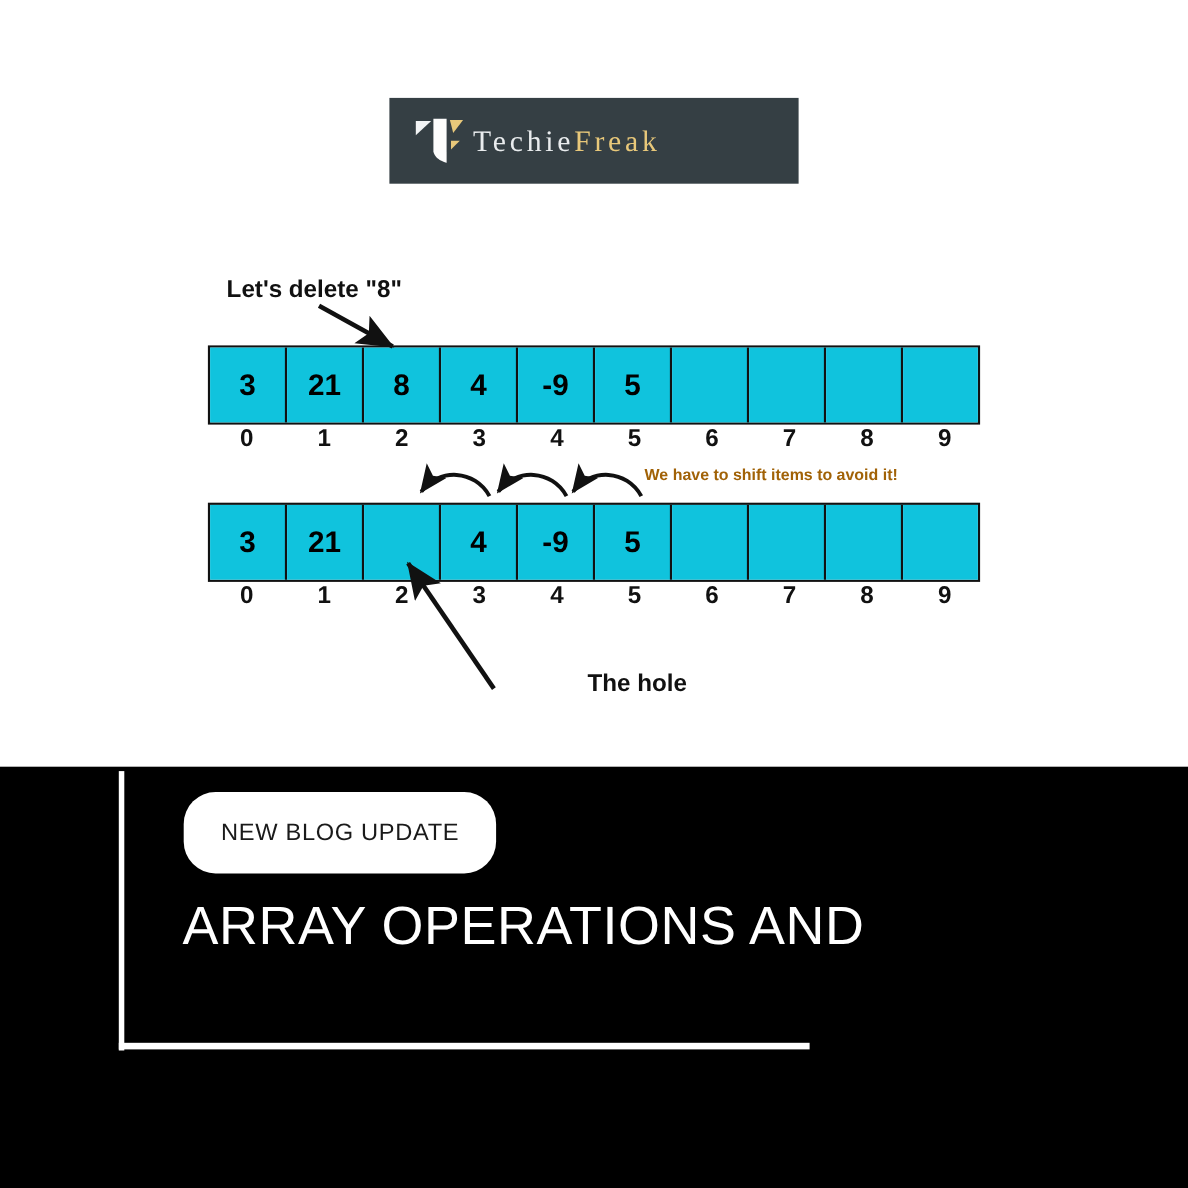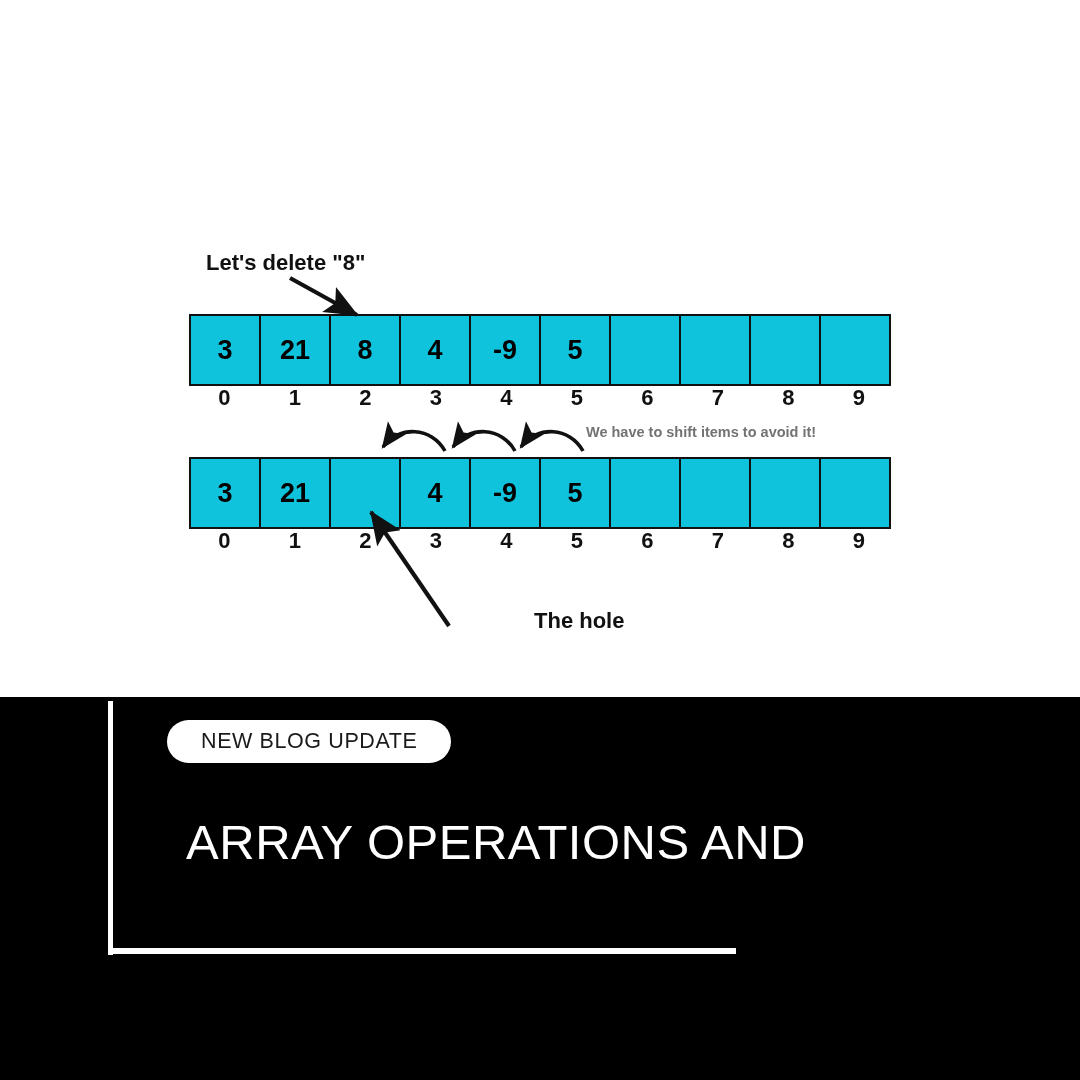--- a/index.html
+++ b/index.html
@@ -103,21 +103,21 @@
     font-weight: bold;
     color: #111111;
     white-space: nowrap;
   }
   #label-shift {
     position: absolute;
     left: 586px;
     top: 424px;
     font-size: 14.5px;
     font-weight: bold;
-    color: #737373;
+    color: #a16207;
     white-space: nowrap;
   }
   #label-hole {
     position: absolute;
     left: 501px;
     top: 608px;
     font-size: 22px;
     font-weight: bold;
     color: #111111;
     white-space: nowrap;
@@ -153,21 +153,21 @@
     left: 108px;
     top: 251px;
     width: 628px;
     height: 6px;
     background: #ffffff;
   }
   #badge {
     position: absolute;
     left: 167px;
     top: 720px;
-    height: 43px;
+    height: 74px;
     padding: 0 34px;
     background: #ffffff;
     border-radius: 29px;
     display: flex;
     align-items: center;
     justify-content: center;
   }
   #badge-label {
     font-size: 21.5px;
     letter-spacing: 0.6px;
@@ -177,29 +177,39 @@
   #headline {
     position: absolute;
     left: 166px;
     top: 818px;
     width: 640px;
     color: #ffffff;
     font-size: 49px;
     line-height: 1.0;
     letter-spacing: 0.5px;
     font-weight: normal;
-    text-align: right;
   }
   #headline .hl-line { display: block; margin-bottom: 6px; }
 </style>
 </head>
 <body>
 
 <div id="top-area">
 
+  <div id="logo-banner">
+    <div id="logo-mark">
+      <svg width="54" height="48" viewBox="0 0 54 48" xmlns="http://www.w3.org/2000/svg">
+        <polygon points="6,6 20,6 6,19" fill="#f2f4f5"></polygon>
+        <path d="M22,4 L34,4 L34,44 C34,44 24,42 22,34 Z" fill="#fdfdfd"></path>
+        <polygon points="37,5 49,5 40,17" fill="#e8c87a"></polygon>
+        <polygon points="38,24 46,24 38,32" fill="#e8c87a"></polygon>
+      </svg>
+    </div>
+    <div id="logo-wordmark"><span class="wm-techie">Techie</span><span class="wm-freak">Freak</span></div>
+  </div>
 
   <div id="label-delete">Let's delete "8"</div>
   <div id="label-shift">We have to shift items to avoid it!</div>
   <div id="label-hole">The hole</div>
 
   <div id="array-row-1" class="array-row">
       <div class="cell">3</div>
       <div class="cell">21</div>
       <div class="cell">8</div>
       <div class="cell">4</div>

